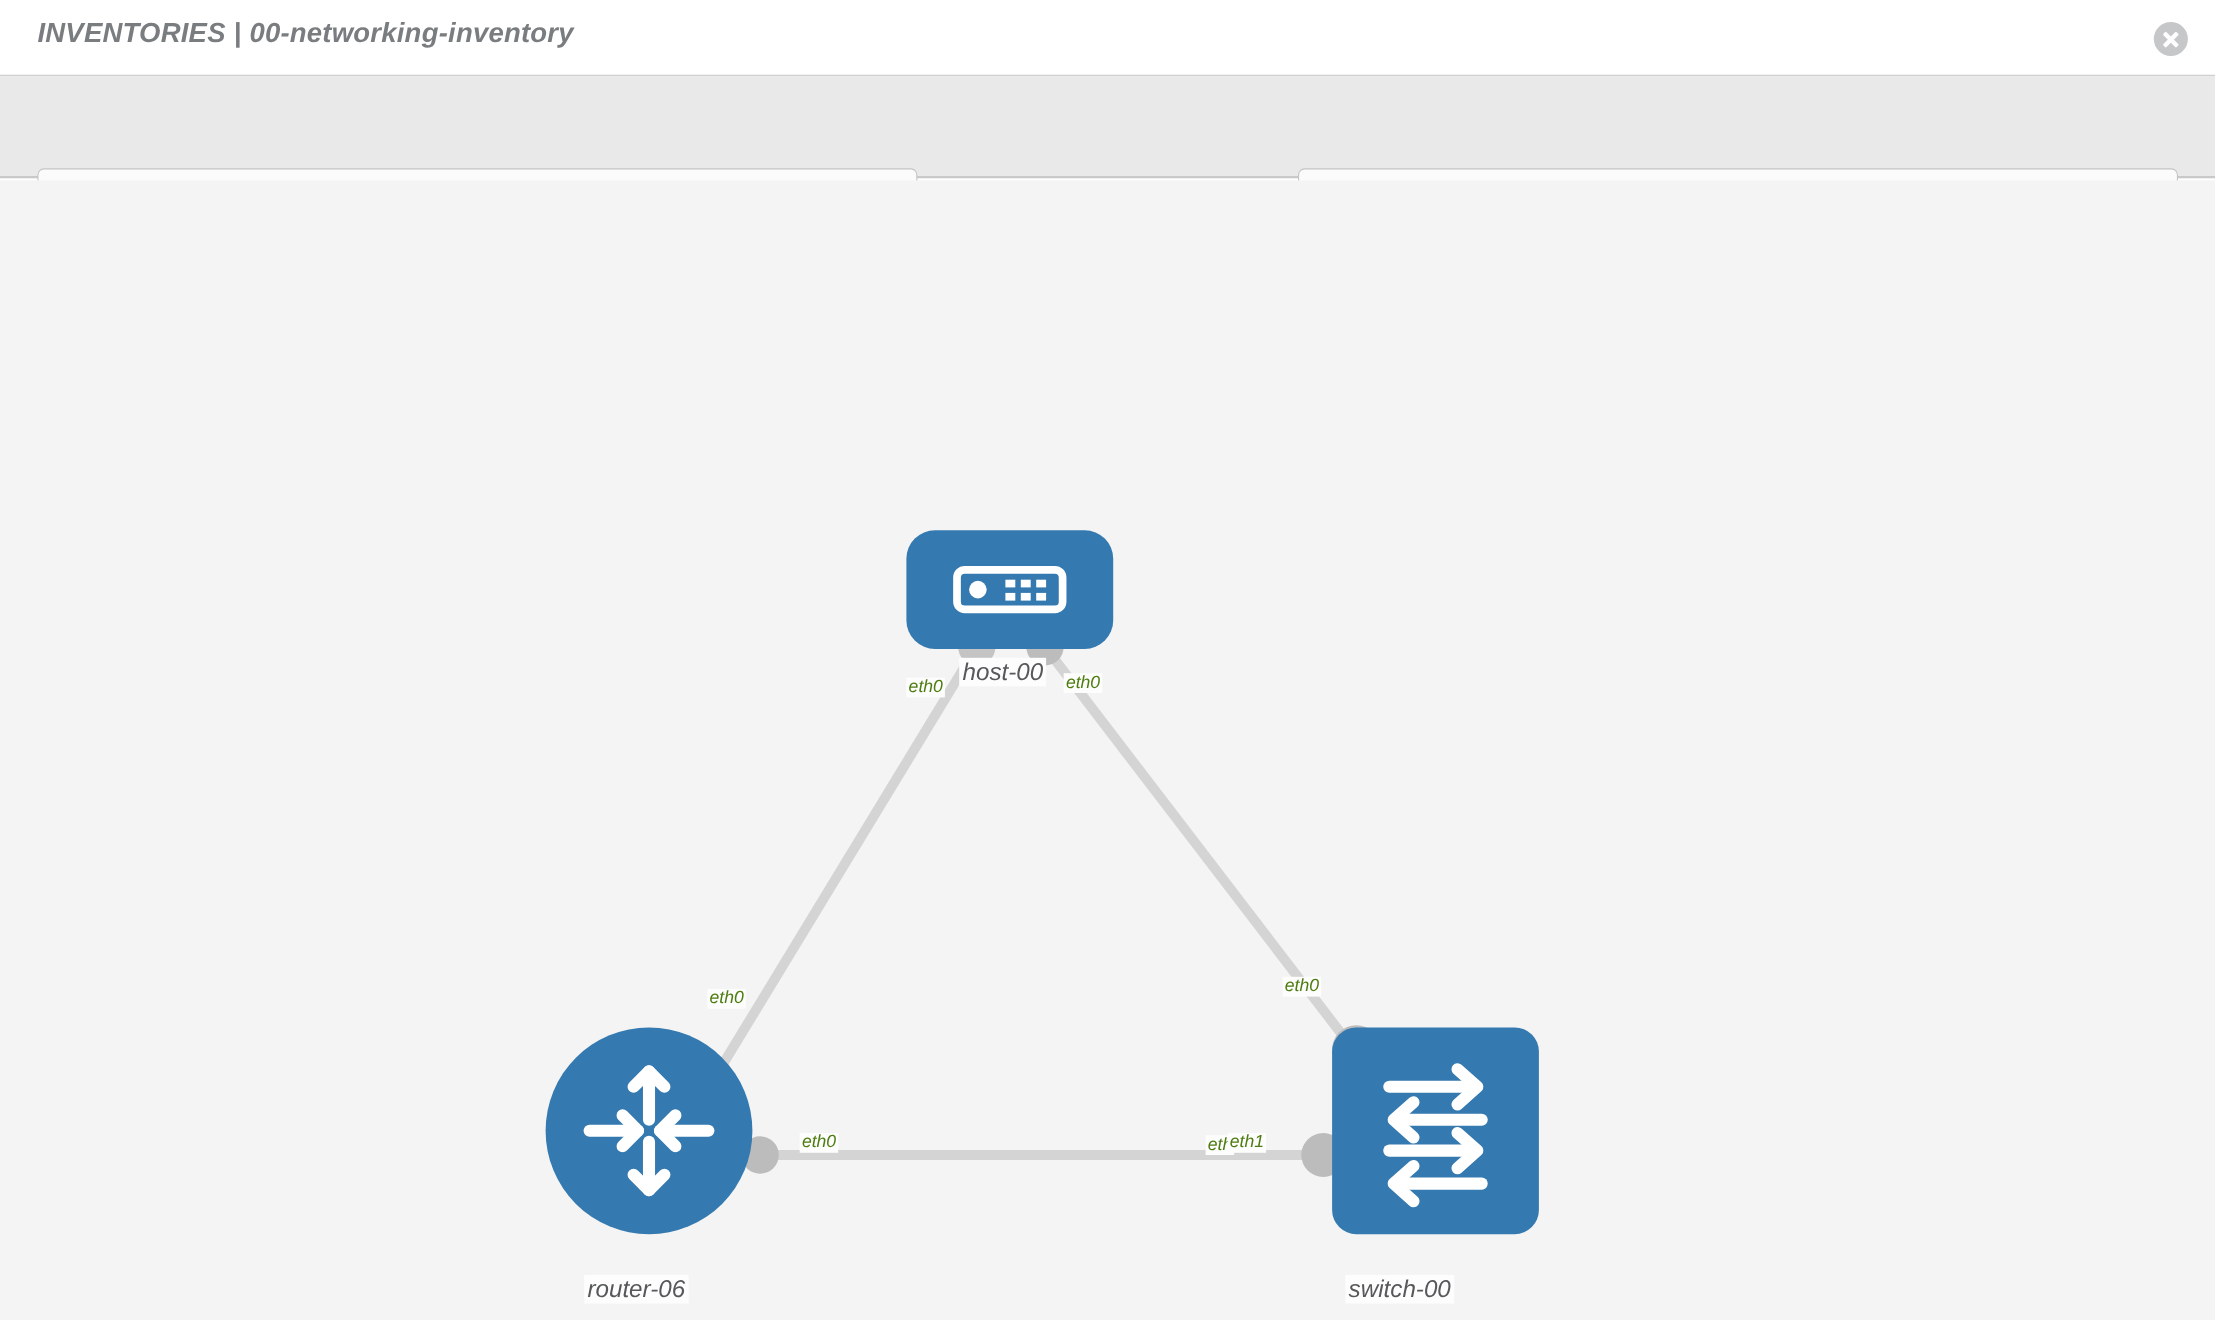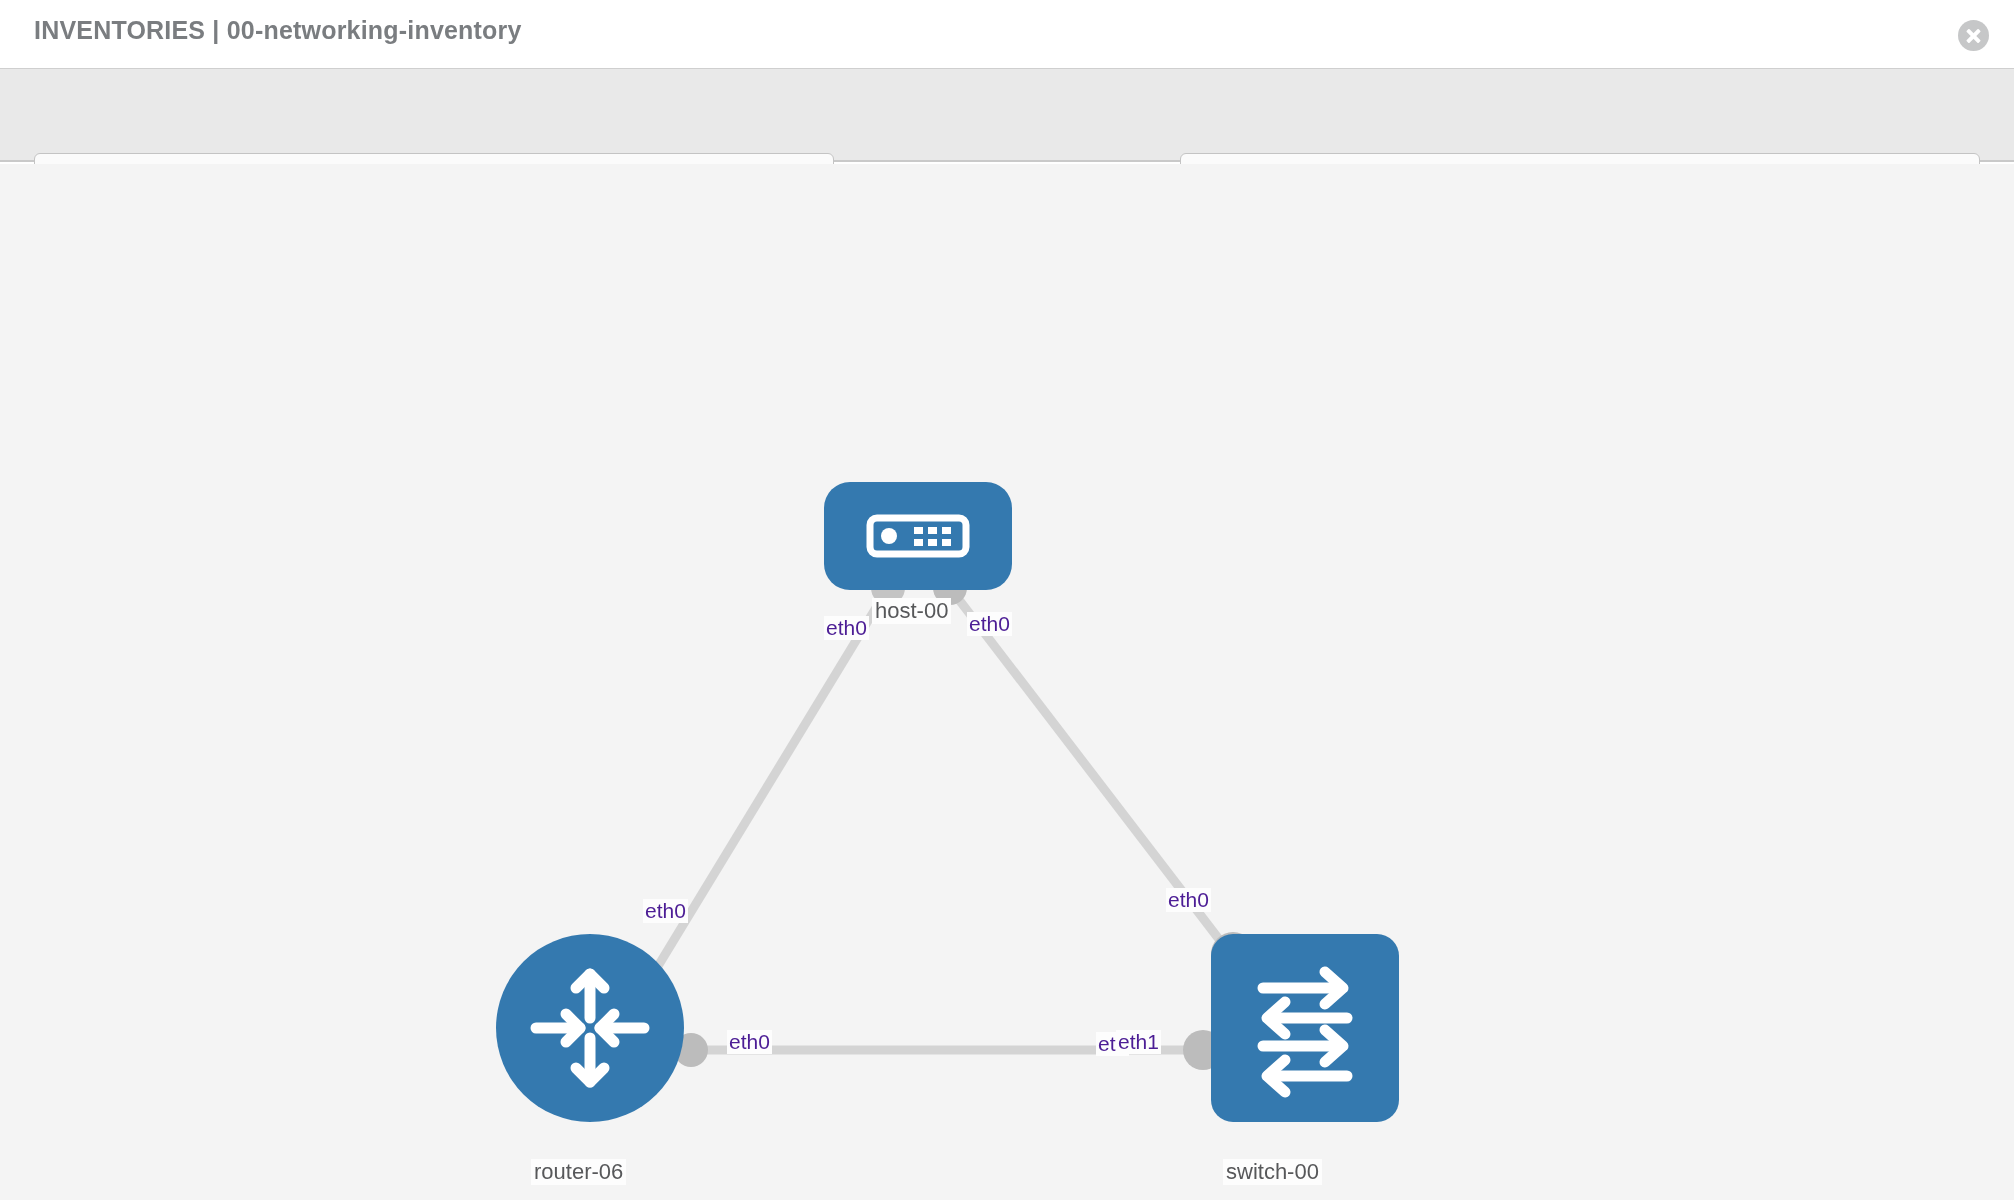--- a/index.html
+++ b/index.html
@@ -2,21 +2,21 @@
 <html><head>
 <meta charset="utf-8">
 <style>
   * { box-sizing: border-box; margin: 0; padding: 0; }
   html, body {
     width: 2014px; height: 1200px;
     background: #ffffff;
     font-family: "Liberation Sans", sans-serif;
     overflow: hidden;
   }
-  #app { position: relative; width: 2014px; height: 1200px; background:#ffffff; }
+  #app { position: relative; width: 2014px; height: 1200px; background:#ffffff;font-style:italic; }
 
   
   .header {
     position: absolute; left: 0; top: 0; width: 2014px; height: 68px;
     background: #ffffff;
   }
   .page-title {
     position: absolute; left: 34px; top: 16px;
     font-size: 25px; font-weight: bold; color: #7a7d80;
     letter-spacing: 0.2px; white-space: nowrap;
@@ -99,21 +99,21 @@
     position: absolute; white-space: nowrap;
     font-size: 22px; color: #57585a;
     background: #fdfdfd; padding: 0 3px;
   }
   #host-label   { left: 872px; top: 434px; }
   #router-label { left: 531px; top: 995px; }
   #switch-label { left: 1223px; top: 995px; }
 
   .port-label {
     position: absolute; white-space: nowrap;
-    font-size: 21px; color: #4c1d95;
+    font-size: 16px; color: #4d7c0f;
     background: #fdfdfd; padding: 0 2px;
   }
 </style>
 </head>
 <body>
 
 <div id="app">
 
   <div class="header">
     <div class="page-title">INVENTORIES | 00-networking-inventory</div>

